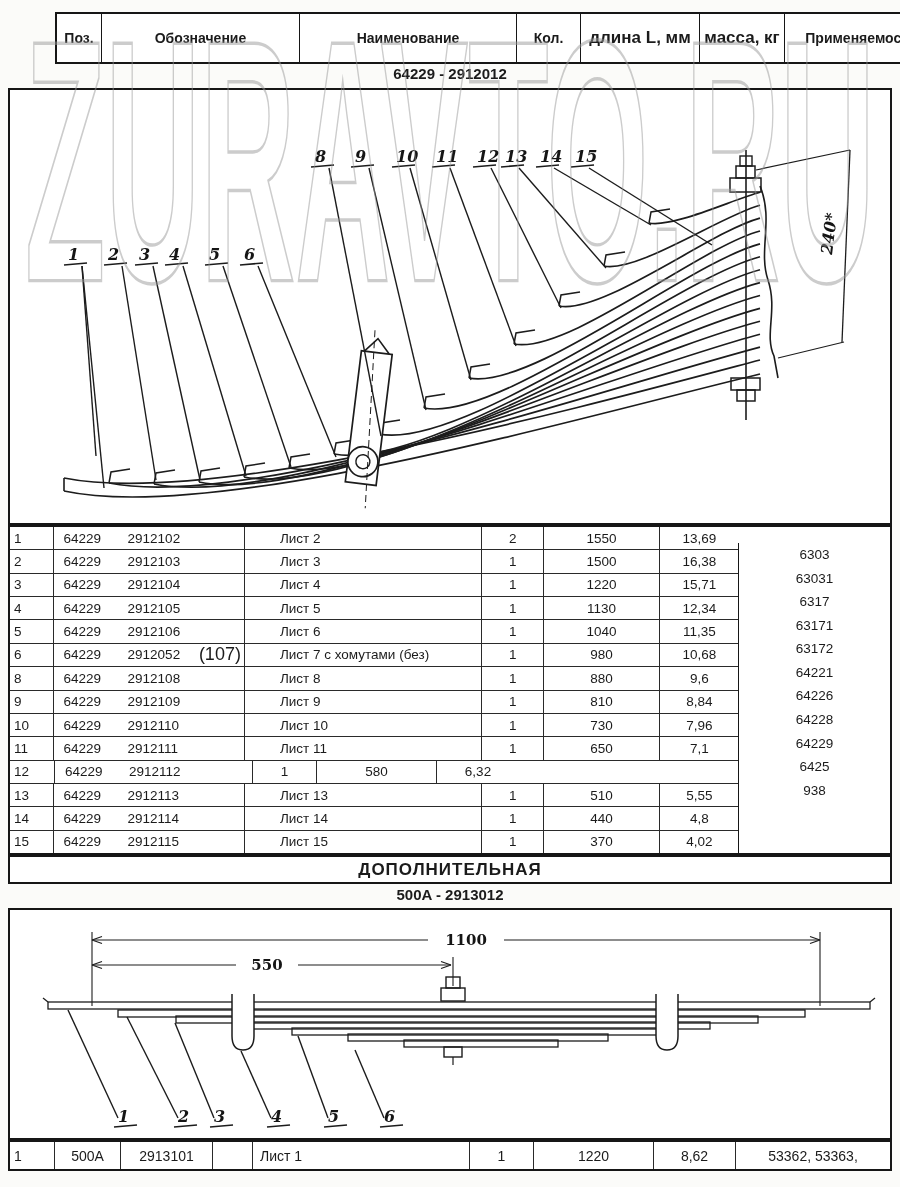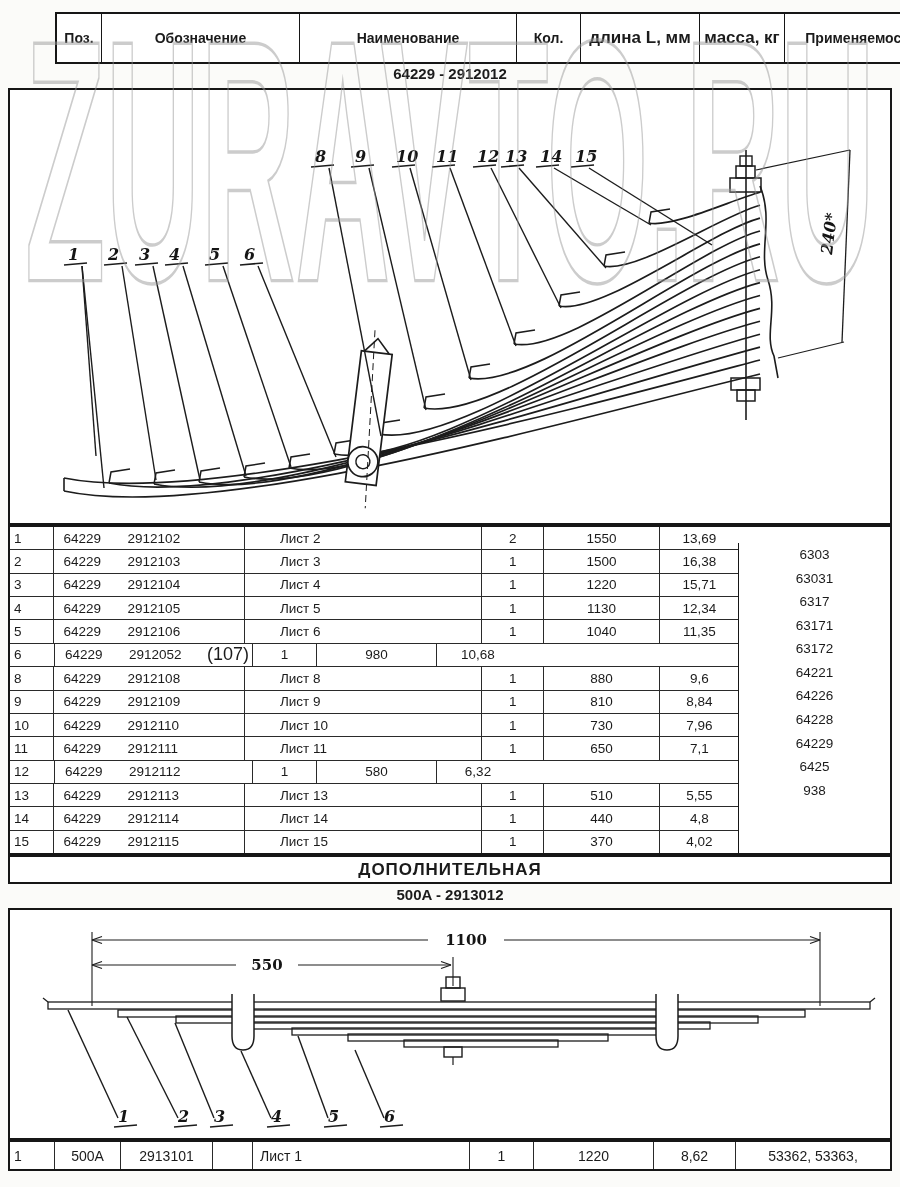--- a/index.html
+++ b/index.html
@@ -251,20 +251,21 @@
         <div class="tcell c-len">1040</div>
         <div class="tcell c-mass">11,35</div>
       </div>
       <div class="trow">
         <div class="tcell c-pos">6</div>
         <div class="tcell c-des">
           <span class="pfx">64229</span>
           <span>2912052</span>
           <span class="sfx">(107)</span>
         </div>
+        <div class="tcell c-name">Лист 7 с хомутами (без)</div>
         <div class="tcell c-qty">1</div>
         <div class="tcell c-len">980</div>
         <div class="tcell c-mass">10,68</div>
       </div>
       <div class="trow">
         <div class="tcell c-pos">8</div>
         <div class="tcell c-des">
           <span class="pfx">64229</span>
           <span>2912108</span>
         </div>

